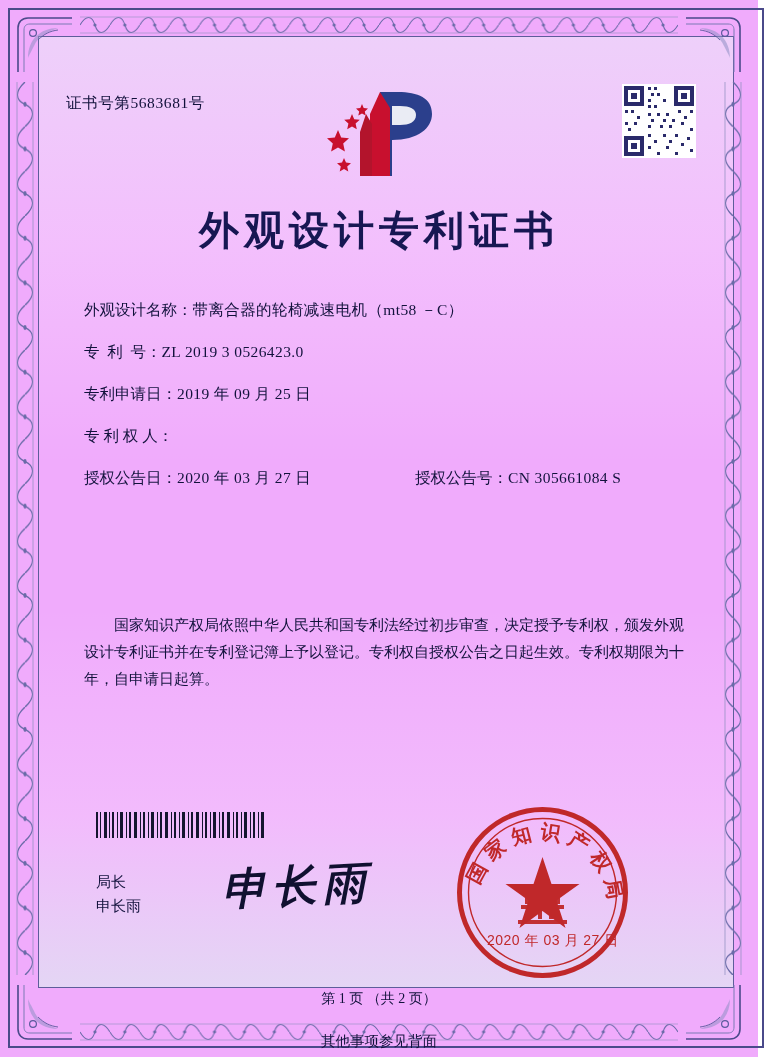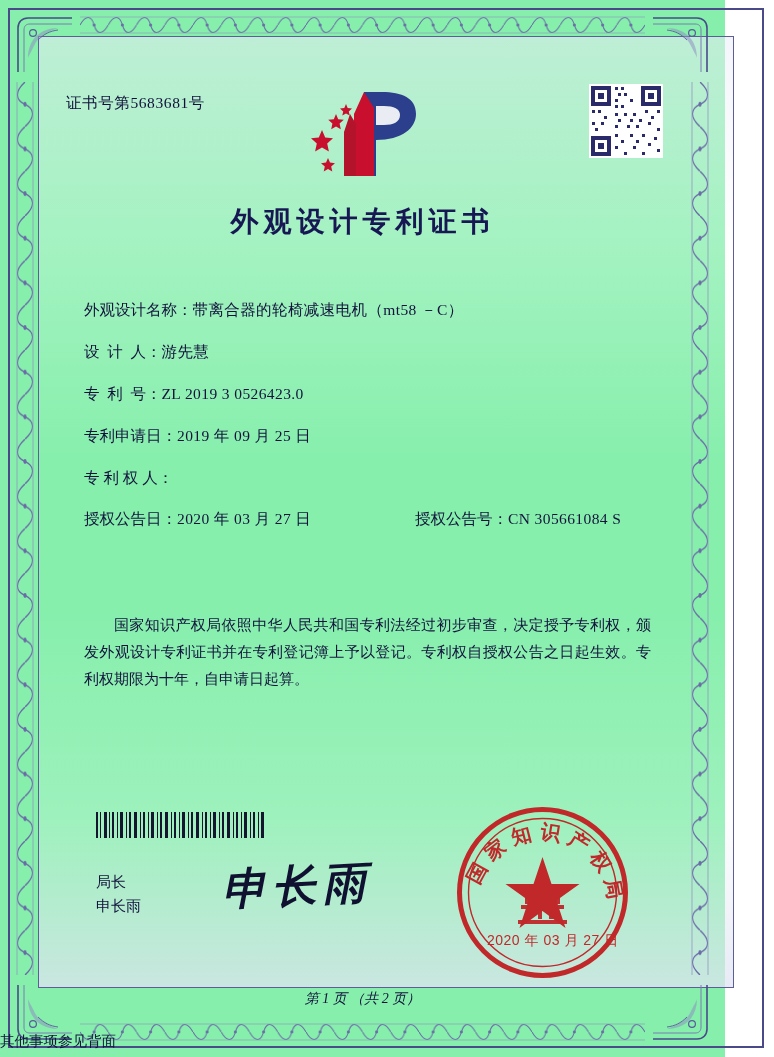--- a/index.html
+++ b/index.html
@@ -9,24 +9,23 @@
   body {
     width: 774px;
     height: 1057px;
     background: #ffffff;
     font-family: "Liberation Serif", serif;
     color: #1a1a3a;
     overflow: hidden;
   }
   .page {
     position: relative;
-    width: 681px;
+    width: 758px;
     height: 1057px;
-    background: #86efac;
-    padding-left: 44px;
+    background: #f0abfc;
   }
 
   
   .border-outer {
     position: absolute;
     left: 8px; top: 8px;
     width: 756px; height: 1040px;
     border: 2px solid #4a4a8a;
     box-sizing: border-box;
   }
@@ -90,21 +89,21 @@
     transform: translateX(-50%);
     top: 84px;
     width: 130px;
     height: 100px;
   }
   .title {
     position: absolute;
     left: 0; right: 0;
     top: 203px;
     text-align: center;
-    font-size: 28px;
+    font-size: 40px;
     font-weight: bold;
     letter-spacing: 5px;
     color: #171753;
     font-family: "DejaVu Serif", serif;
   }
 
   
   .fields {
     position: absolute;
     left: 84px;
@@ -205,26 +204,26 @@
   }
 
   
   .page-num {
     position: absolute;
     left: 0; right: 0;
     top: 990px;
     text-align: center;
     font-size: 14px;
     color: #12123c;
-    font-style: italic;
   }
   .footnote {
     position: absolute;
     left: 0; right: 0;
     top: 1032px;
+    text-align: center;
     font-size: 14.5px;
     color: #12123c;
   }
 </style>
 </head>
 <body>
 
 <div class="page">
 
   <div class="border-outer"></div>
@@ -386,24 +385,20 @@
   </div>
 
   <div class="title">外观设计专利证书</div>
 
   <div class="fields">
     <div class="frow">
       <span class="flabel">外观设计名称：</span>
       <span class="fvalue">带离合器的轮椅减速电机（mt58 －C）</span>
     </div>
     <div class="frow">
-      <span class="flabel">设  计  人：</span>
-      <span class="fvalue">游先慧</span>
-    </div>
-    <div class="frow">
       <span class="flabel">专  利  号：</span>
       <span class="fvalue">ZL 2019 3 0526423.0</span>
     </div>
     <div class="frow">
       <span class="flabel">专利申请日：</span>
       <span class="fvalue">2019 年 09 月 25 日</span>
     </div>
     <div class="frow">
       <span class="flabel">专 利 权 人：</span>
     </div>

